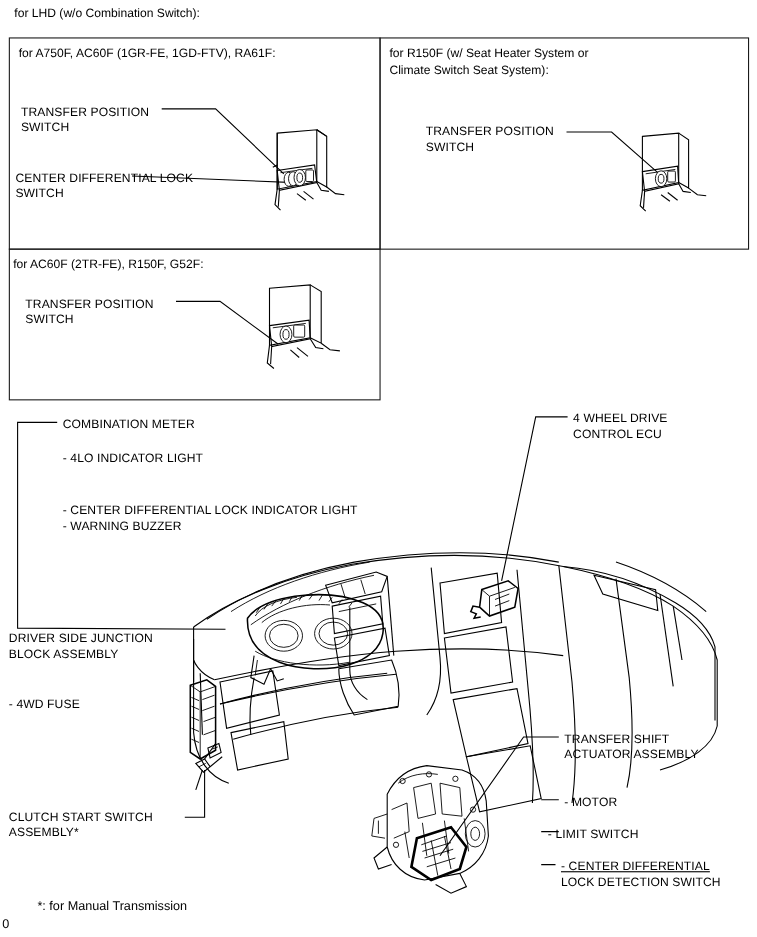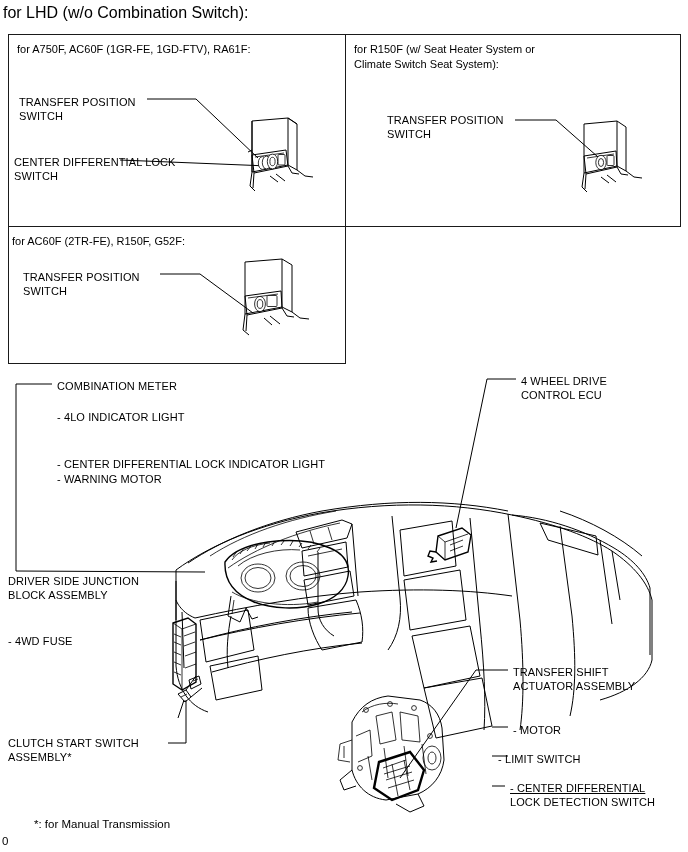--- a/index.html
+++ b/index.html
@@ -30,23 +30,23 @@
     font-size: 11.5px;
     line-height: 14.5px;
     color: #000;
     white-space: pre;
   }
   .txt.mixed { font-size: 12px; line-height: 15px; }
   .txt.caps  { font-size: 11px; line-height: 14.5px; letter-spacing: 0.1px; }
 
   
   #heading {
-    left: 3px;
+    left: 13px;
     top: 5px;
-    font-size: 16px;
+    font-size: 11px;
   }
 
   
   #panel-frame {
     position: absolute;
     left: 8px;
     top: 34px;
     width: 673px;
     height: 330px;
   }
@@ -110,21 +110,21 @@
 
   <div class="txt caps" style="left:387px; top:113px;">TRANSFER POSITION</div>
   <div class="txt caps" style="left:387px; top:127px;">SWITCH</div>
 
   <div class="txt caps" style="left:23px; top:270px;">TRANSFER POSITION</div>
   <div class="txt caps" style="left:23px; top:284px;">SWITCH</div>
 
   <div class="txt caps" style="left:57px; top:379px;">COMBINATION METER</div>
   <div class="txt caps" style="left:57px; top:410px;">- 4LO INDICATOR LIGHT</div>
   <div class="txt caps" style="left:57px; top:441px;margin-top:16px;">- CENTER DIFFERENTIAL LOCK INDICATOR LIGHT</div>
-  <div class="txt caps" style="left:57px; top:472px;">- WARNING MOTOR</div>
+  <div class="txt caps" style="left:57px; top:472px;">- WARNING BUZZER</div>
 
   <div class="txt caps" style="left:521px; top:374px;">4 WHEEL DRIVE</div>
   <div class="txt caps" style="left:521px; top:388px;">CONTROL ECU</div>
 
   <div class="txt caps" style="left:8px; top:574px;text-align:center;">DRIVER SIDE JUNCTION</div>
   <div class="txt caps" style="left:8px; top:588px;">BLOCK ASSEMBLY</div>
   <div class="txt caps" style="left:8px; top:634px;">- 4WD FUSE</div>
 
   <div class="txt caps" style="left:8px; top:736px;">CLUTCH START SWITCH</div>
   <div class="txt caps" style="left:8px; top:750px;">ASSEMBLY*</div>

